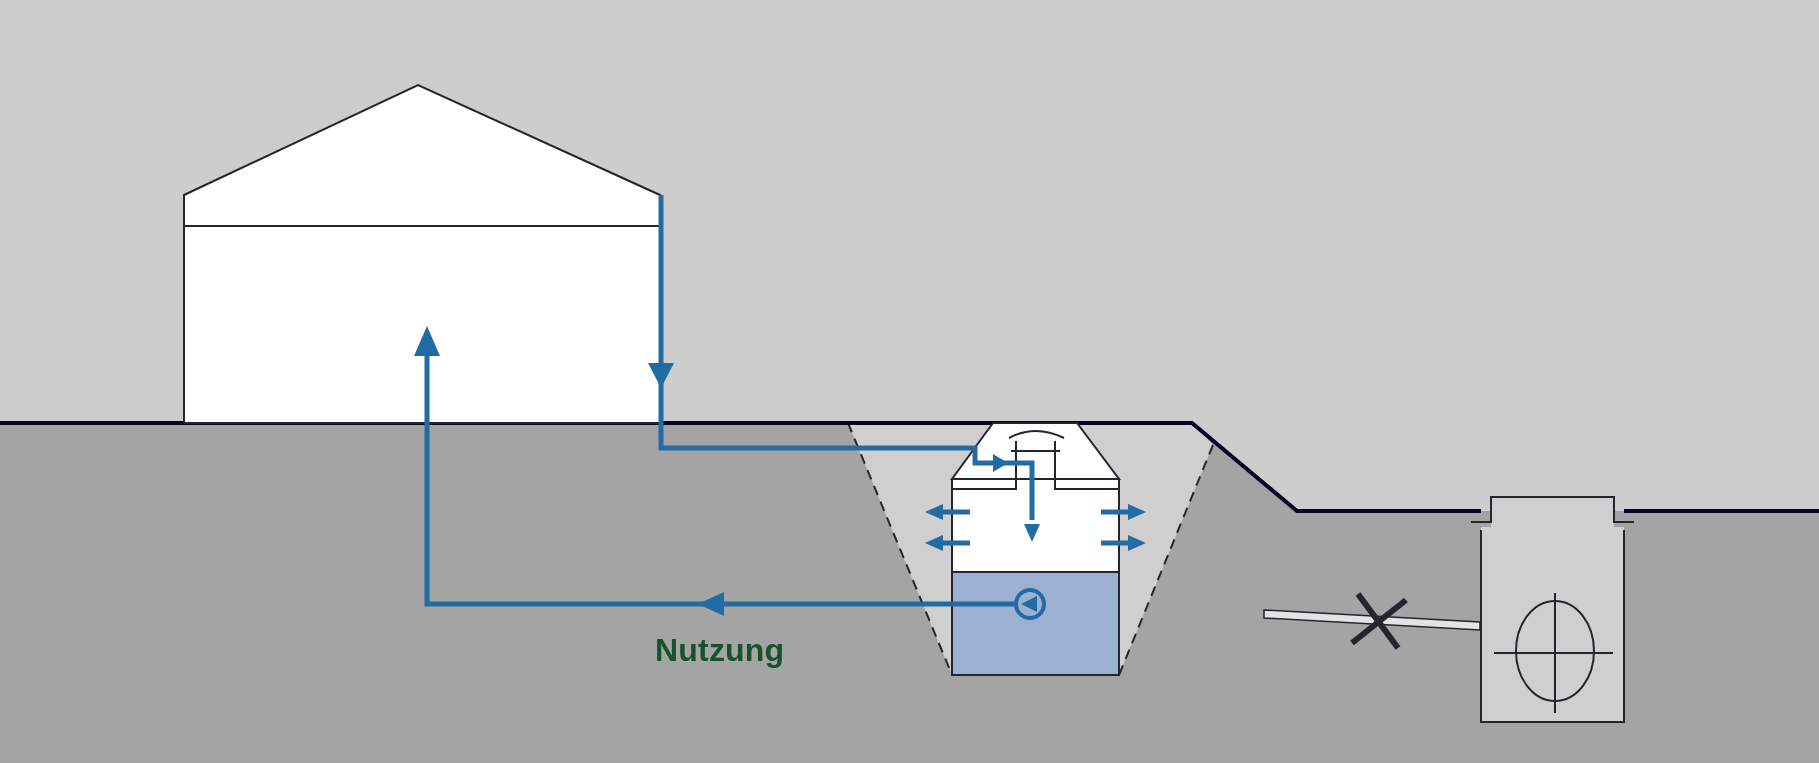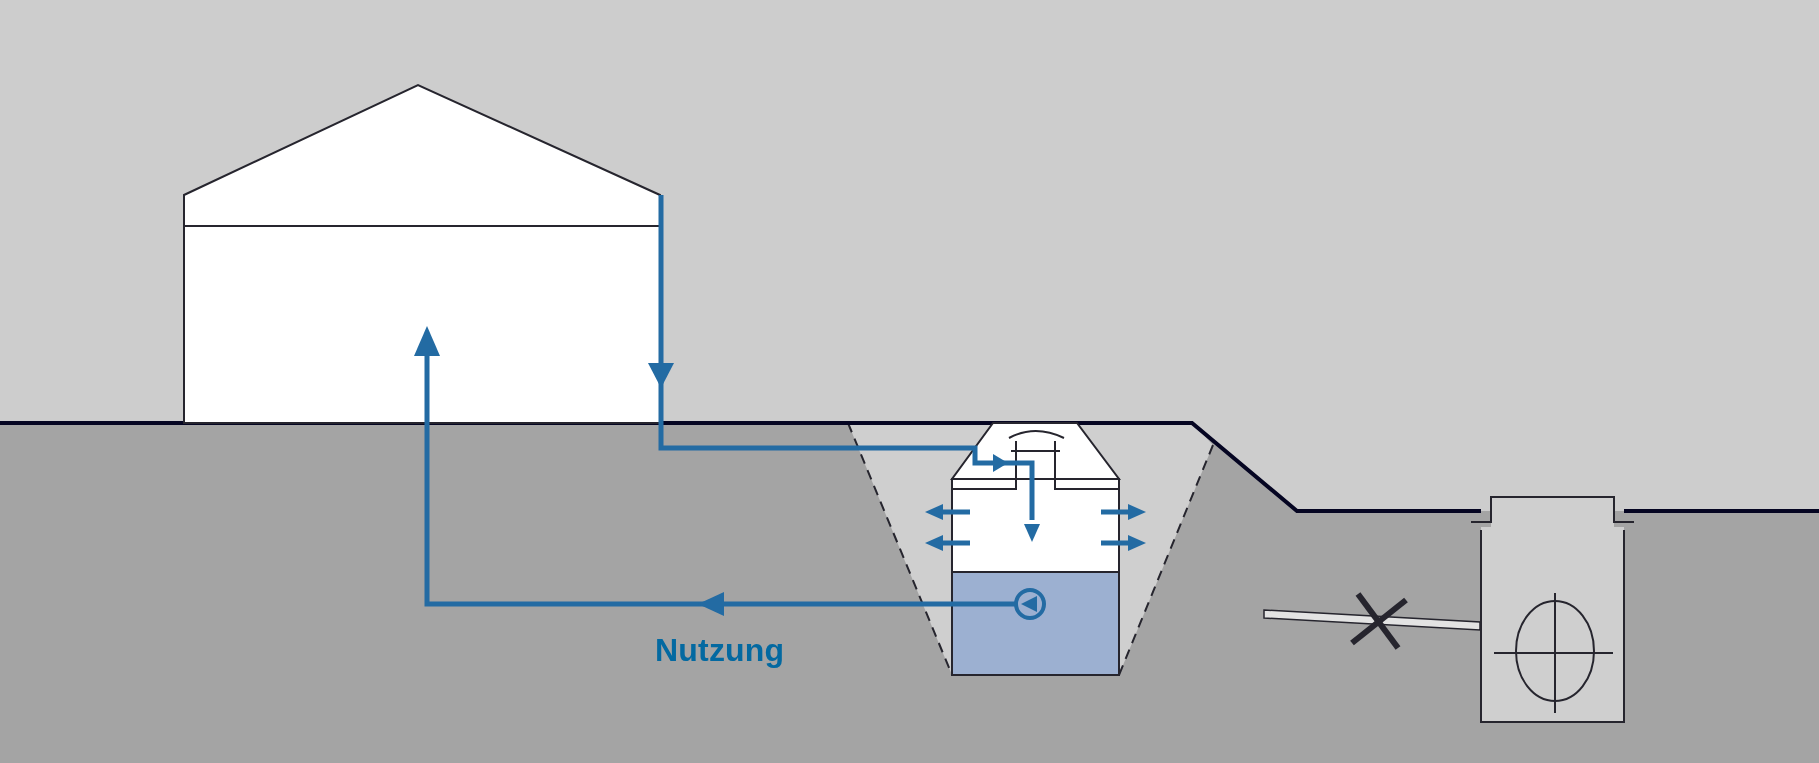--- a/index.html
+++ b/index.html
@@ -1,21 +1,21 @@
 <!DOCTYPE html>
 <html><head>
 <meta charset="utf-8">
 <style>
   html, body { margin: 0; padding: 0; background: #cdcdcd; }
   body { width: 1819px; height: 763px; overflow: hidden; position: relative; }
   svg { position: absolute; left: 0; top: 0; display: block; }
   .label {
     position: absolute; left: 655px; top: 632px;
     font-family: "Liberation Sans", sans-serif; font-weight: bold;
-    font-size: 32px; color: #0369a1; letter-spacing: 0.2px;
+    font-size: 32px; color: #14532d; letter-spacing: 0.2px;
   }
 </style>
 </head>
 <body>
 
 <svg width="1819" height="763" viewBox="0 0 1819 763" xmlns="http://www.w3.org/2000/svg">
   <defs>
     <marker id="arrowhead" markerWidth="4" markerHeight="4" refX="2" refY="2" orient="auto" markerUnits="strokeWidth">
       <path d="M0,0 L4,2 L0,4 z" fill="#236ba3"></path>
     </marker>

